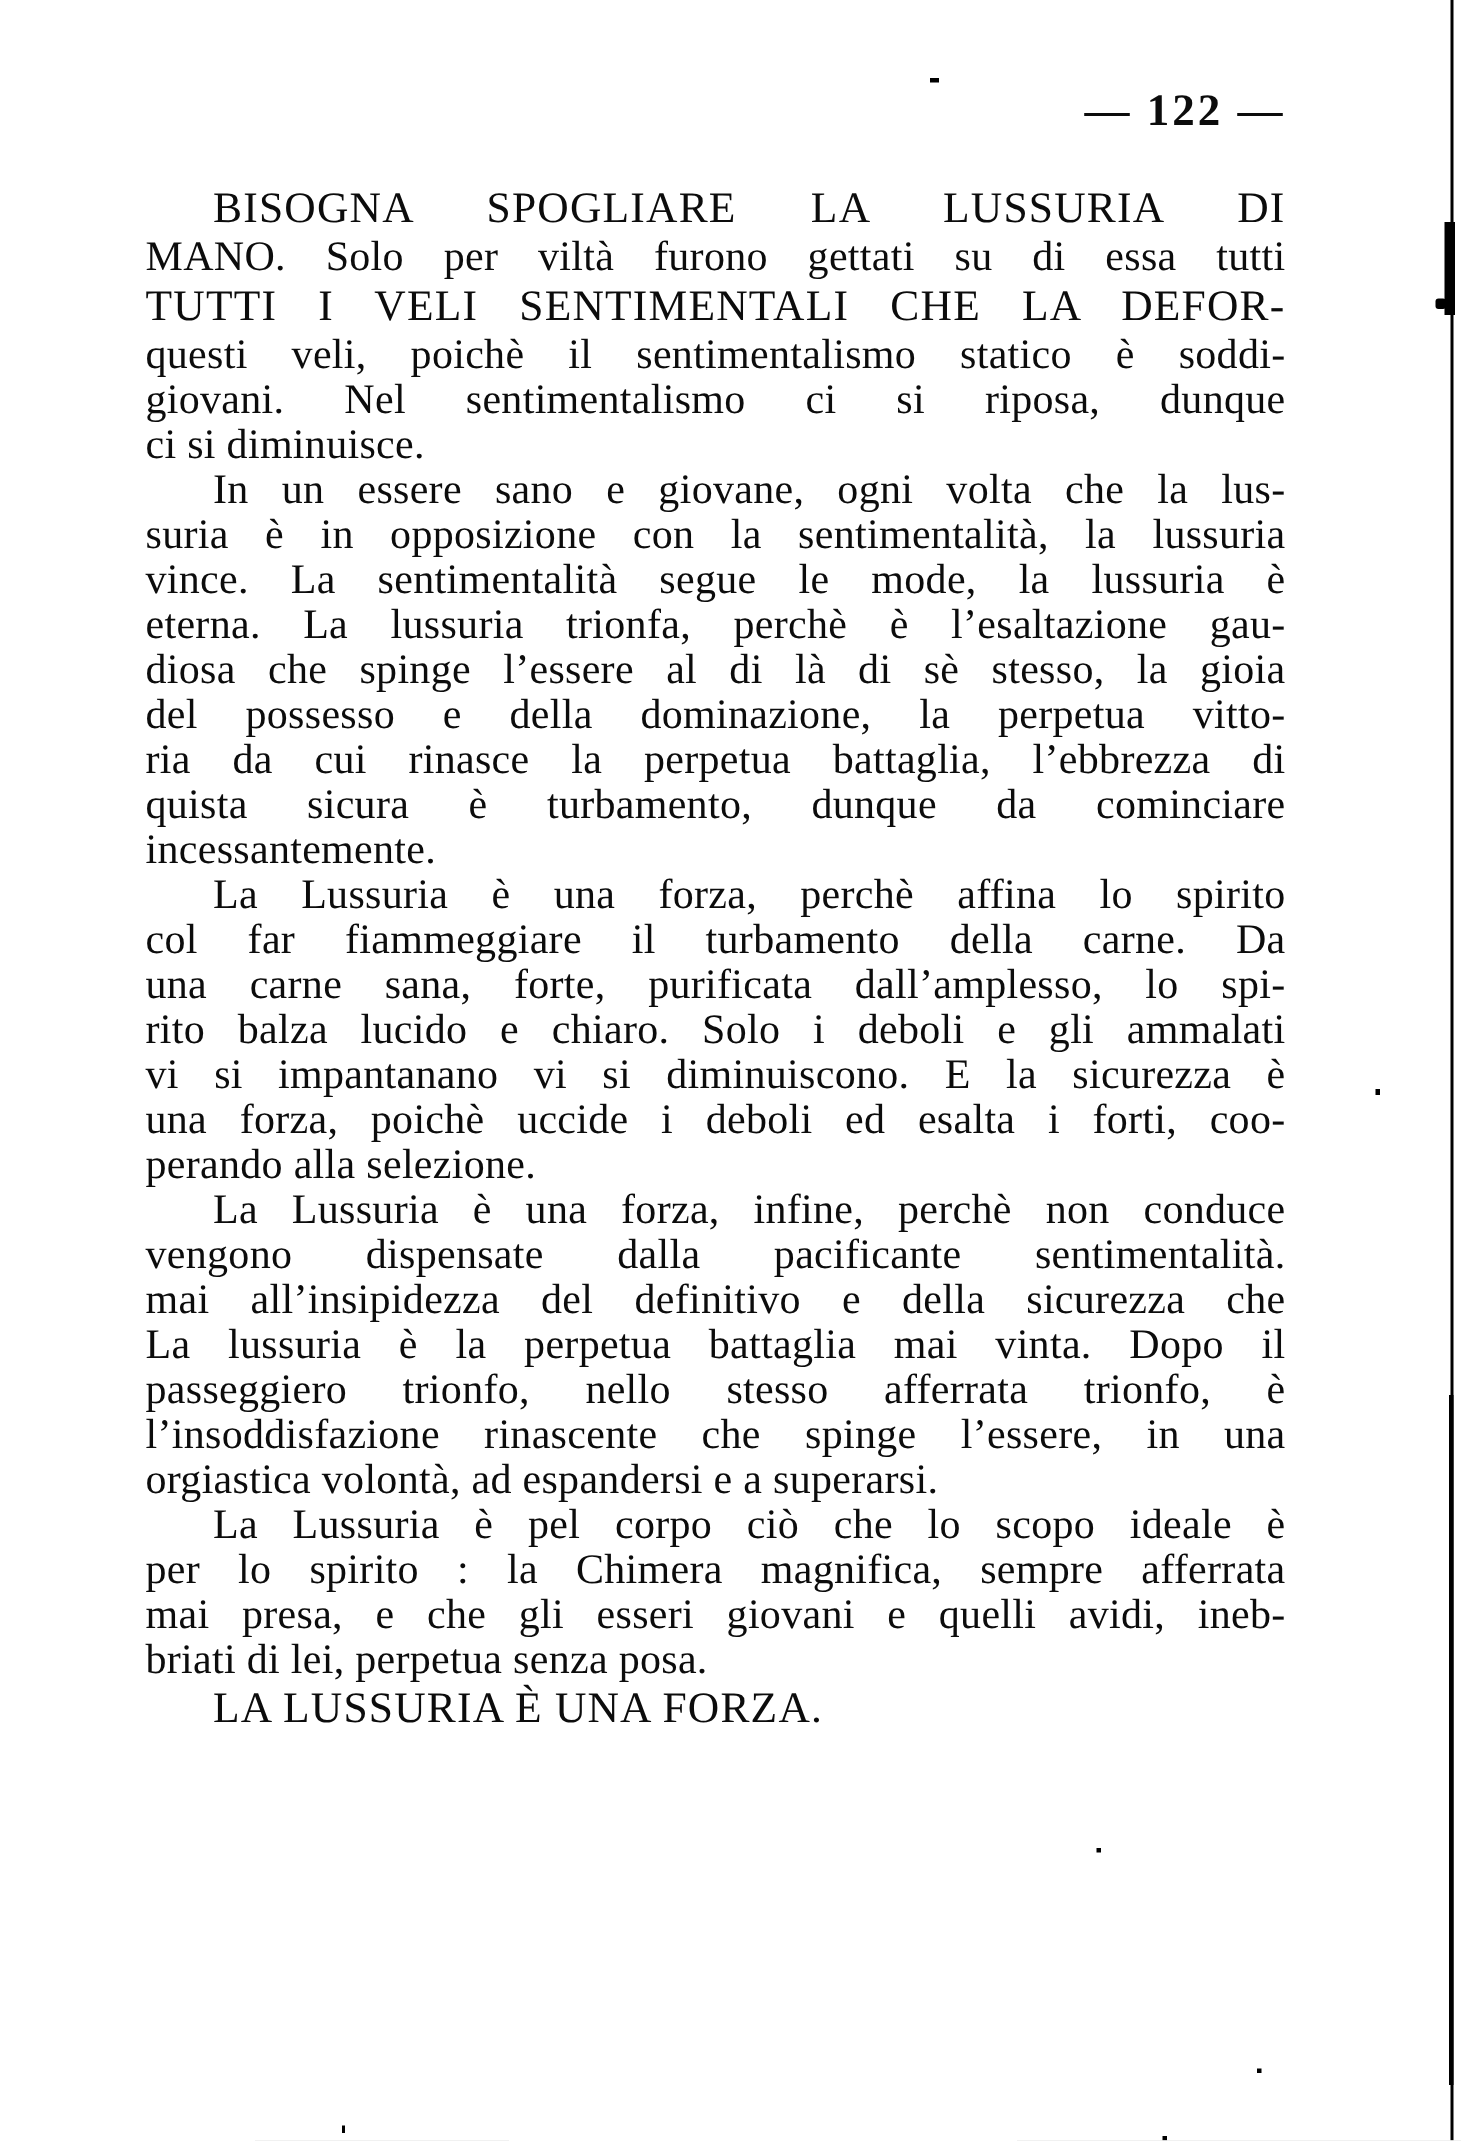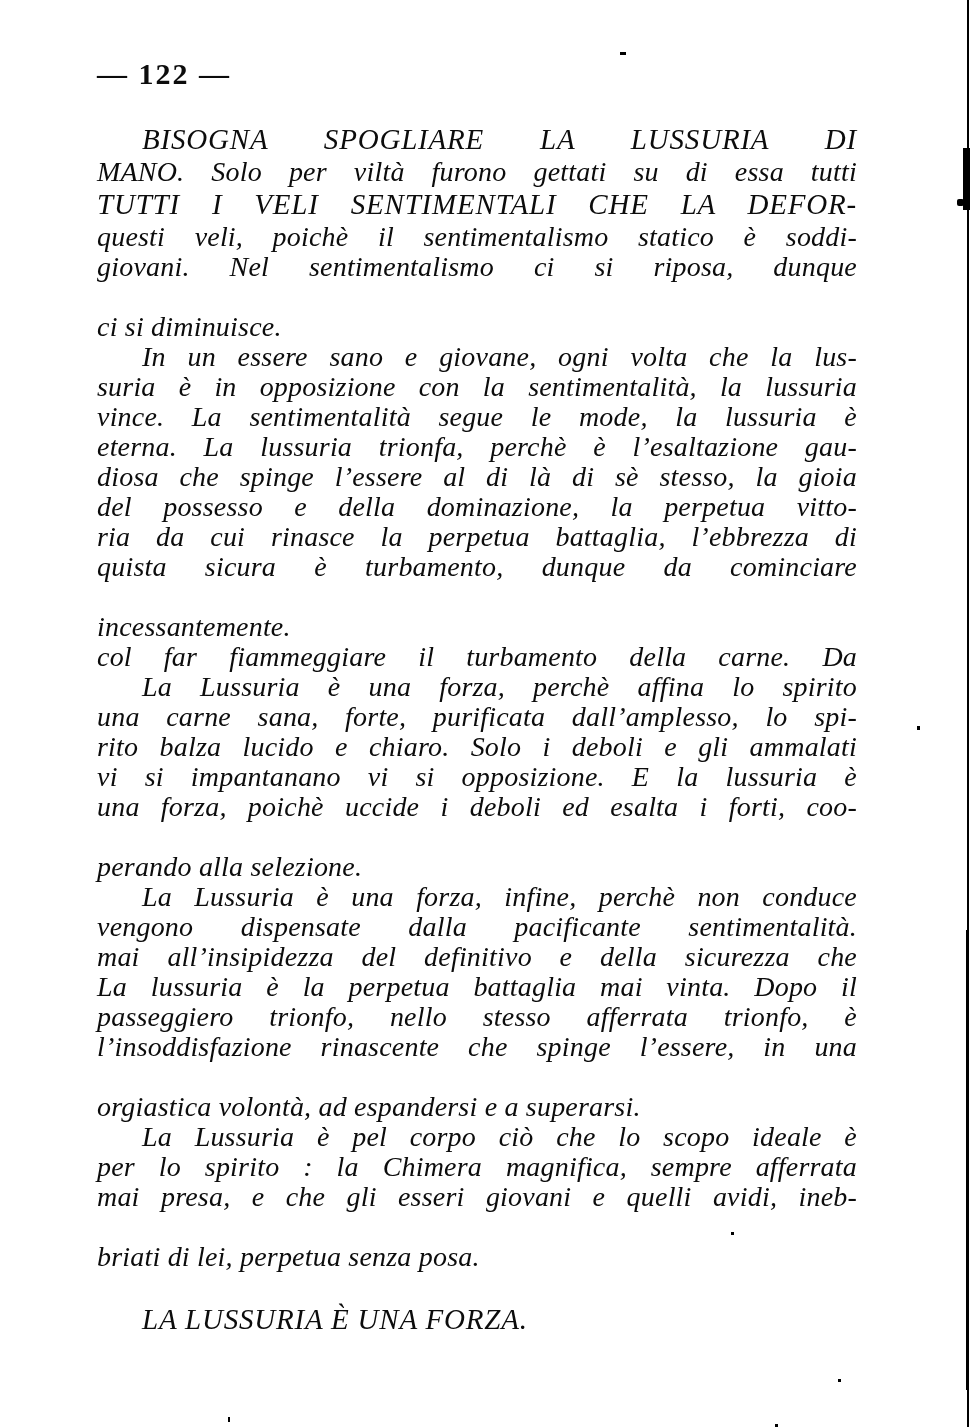--- a/index.html
+++ b/index.html
@@ -14,51 +14,49 @@
     background: #ffffff;
     overflow: hidden;
     font-family: "Liberation Serif", "DejaVu Serif", serif;
     color: #0c0c0c;
   }
   .page-header {
     position: absolute;
     left: 97px;
     top: 56px;
     width: 760px;
-    text-align: left;
+    text-align: right;
     font-size: 30px;
     font-weight: bold;
     letter-spacing: 2px;
     line-height: 36px;
   }
   .page-text {
     position: absolute;
     left: 97px;
     top: 122px;
     width: 760px;
   }
   .para {
     margin: 0;
-    font-style: italic;
   }
   .line {
     font-size: 28px;
     line-height: 30px;
     text-align: justify;
     text-align-last: justify;
     white-space: nowrap;
     letter-spacing: 0.2px;
   }
   .line.indent {
     text-indent: 45px;
   }
   .line.lastline {
     text-align-last: left;
     white-space: normal;
-    margin-top: 30px;
   }
   .line.caps {
     font-size: 29px;
     line-height: 35px;
     letter-spacing: 0.8px;
   }
   
   .artifact {
     position: absolute;
     background: #000;
@@ -95,25 +93,25 @@
         <div class="line">suria è in opposizione con la sentimentalità, la lussuria</div>
         <div class="line">vince. La sentimentalità segue le mode, la lussuria è</div>
         <div class="line">eterna. La lussuria trionfa, perchè è l’esaltazione gau-</div>
         <div class="line">diosa che spinge l’essere al di là di sè stesso, la gioia</div>
         <div class="line">del possesso e della dominazione, la perpetua vitto-</div>
         <div class="line">ria da cui rinasce la perpetua battaglia, l’ebbrezza di</div>
         <div class="line">quista sicura è turbamento, dunque da cominciare</div>
         <div class="line lastline">incessantemente.</div>
       </div>
       <div class="para">
+        <div class="line indent">La Lussuria è una forza, perchè affina lo spirito</div>
         <div class="line">col far fiammeggiare il turbamento della carne. Da</div>
-        <div class="line indent">La Lussuria è una forza, perchè affina lo spirito</div>
         <div class="line">una carne sana, forte, purificata dall’amplesso, lo spi-</div>
         <div class="line">rito balza lucido e chiaro. Solo i deboli e gli ammalati</div>
-        <div class="line">vi si impantanano vi si opposizione. E la lussuria è</div>
+        <div class="line">vi si impantanano vi si diminuiscono. E la sicurezza è</div>
         <div class="line">una forza, poichè uccide i deboli ed esalta i forti, coo-</div>
         <div class="line lastline">perando alla selezione.</div>
       </div>
       <div class="para">
         <div class="line indent">La Lussuria è una forza, infine, perchè non conduce</div>
         <div class="line">vengono dispensate dalla pacificante sentimentalità.</div>
         <div class="line">mai all’insipidezza del definitivo e della sicurezza che</div>
         <div class="line">La lussuria è la perpetua battaglia mai vinta. Dopo il</div>
         <div class="line">passeggiero trionfo, nello stesso afferrata trionfo, è</div>
         <div class="line">l’insoddisfazione rinascente che spinge l’essere, in una</div>

